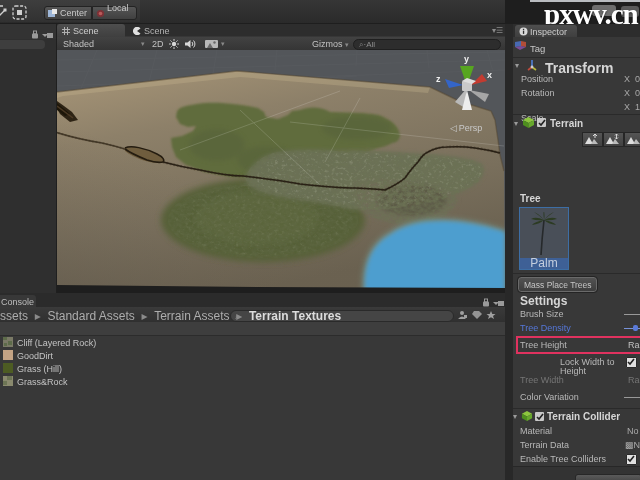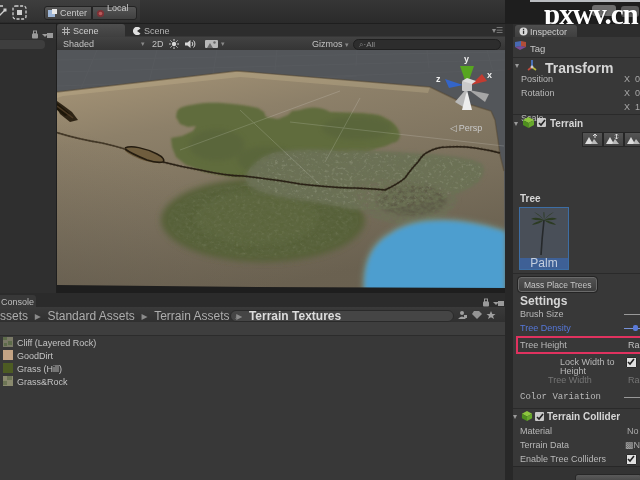--- a/index.html
+++ b/index.html
@@ -323,23 +323,23 @@
     <div class="abs" style="left:120px;top:301px;width:5px;height:6px;background:#5a7ad8;border-radius:2px;"></div>
 
     <div class="abs" style="left:3px;top:312px;width:124px;height:14px;border:2px solid #e0325f;border-right:none;"></div>
     <div class="abs txt" style="left:7px;top:317px;">Tree Height</div>
     <div class="abs txt" style="left:115px;top:317px;color:#c2c2c2;">Ra</div>
     <div class="abs txt" style="left:7px;top:334px;margin-left:40px;">Lock Width to Height</div>
     <div class="abs" style="left:113px;top:333px;width:9px;height:9px;background:#e0e0e0;border:1px solid #2a2a2a;border-radius:1px;"></div>
     <svg class="abs" style="left:114px;top:334px;" width="8" height="8" viewBox="0 0 8 8">
         <path d="M1,4 L3,6 L7,1" stroke="#222" stroke-width="1.6" fill="none"></path>
       </svg>
-    <div class="abs txt" style="left:7px;top:352px;color:#757575;margin-left:28px;">Tree Width</div>
+    <div class="abs txt" style="left:7px;top:352px;color:#757575;">Tree Width</div>
     <div class="abs txt" style="left:115px;top:352px;color:#757575;">Ra</div>
-    <div class="abs txt" style="left:7px;top:369px;font-family:Liberation Mono, monospace;">Color Variation</div>
+    <div class="abs txt" style="left:7px;top:369px;">Color Variation</div>
     <div class="abs" style="left:111px;top:373px;width:16px;height:1px;background:#999;"></div>
 
     <div class="abs" style="left:0;top:384px;width:127px;height:1px;background:#2a2a2a;"></div>
     <div class="abs txt" style="left:0px;top:389px;color:#9a9a9a;font-size:8px;">▾</div>
     <svg class="abs" style="left:8px;top:386px;" width="12" height="12" viewBox="0 0 13 13">
         <polygon points="1,4 6.5,1 12,4 6.5,7" fill="#8dc63f"></polygon>
         <polygon points="1,4 6.5,7 6.5,12 1,9" fill="#4e8f1e"></polygon>
         <polygon points="12,4 6.5,7 6.5,12 12,9" fill="#67a82c"></polygon>
       </svg>
     <div class="abs" style="left:22px;top:388px;width:9px;height:9px;background:#c8c8c8;border-radius:1px;"></div>

